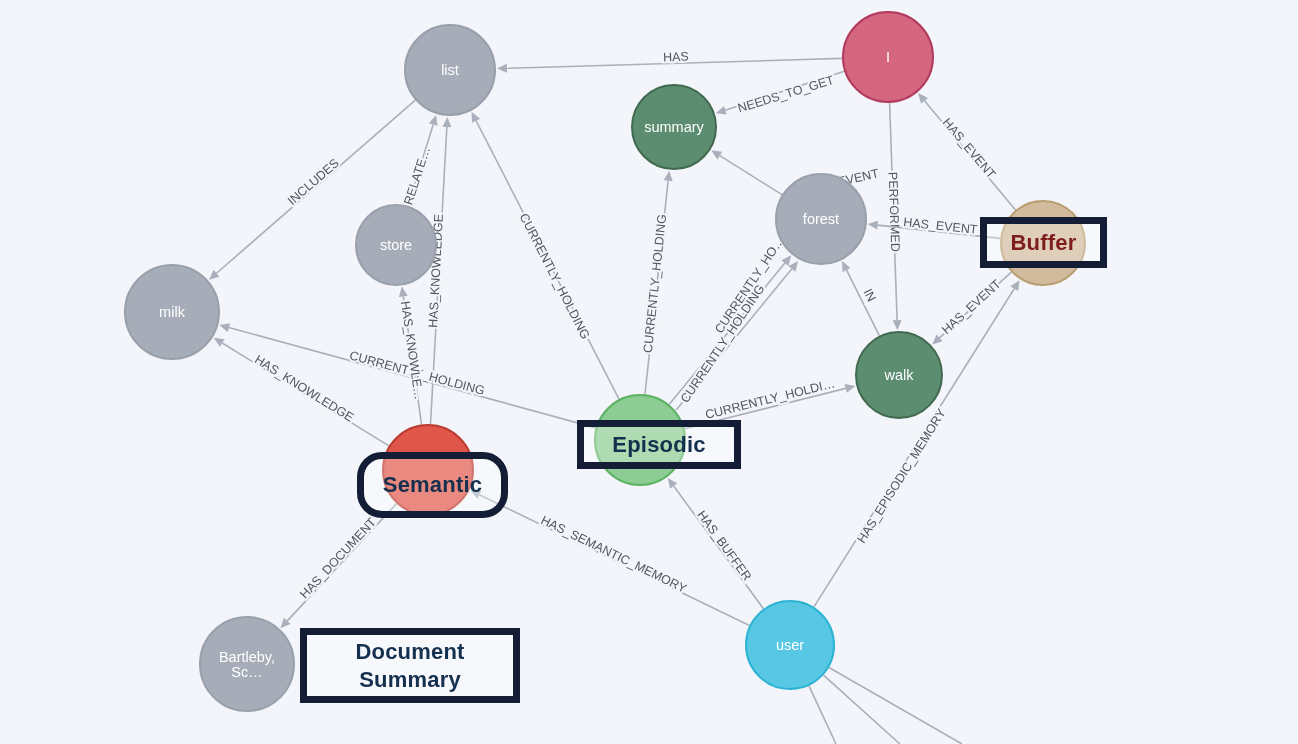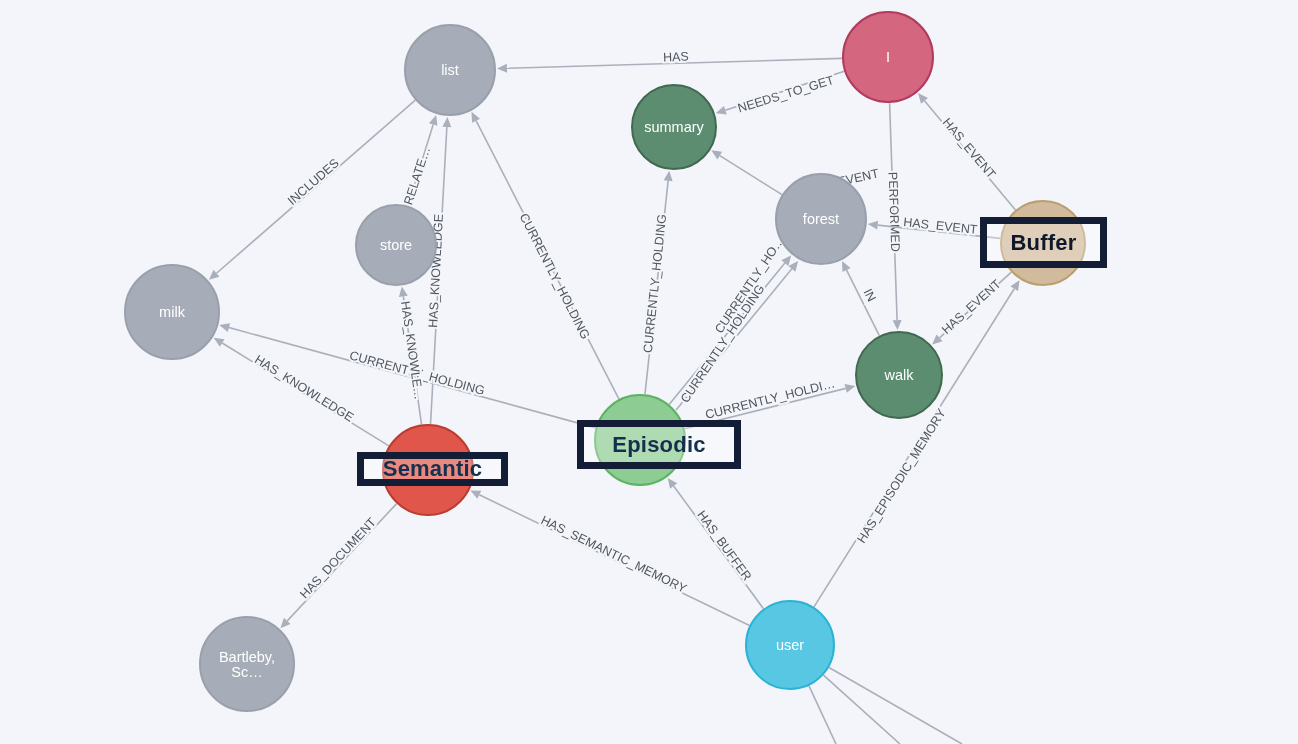--- a/index.html
+++ b/index.html
@@ -181,28 +181,34 @@
       </g>
       <g>
         <circle cx="790" cy="645" r="44" fill="#57c7e3" stroke="#2bb3d4" stroke-width="2"></circle>
         <text text-anchor="middle" fill="#ffffff" font-size="14.5"><tspan x="790" y="650">user</tspan></text>
       </g>
       <g>
         <circle cx="247" cy="664" r="47" fill="#a7adb8" stroke="#99a0ab" stroke-width="2"></circle>
         <text text-anchor="middle" fill="#ffffff" font-size="14.5"><tspan x="247" y="661.5">Bartleby,</tspan><tspan x="247" y="676.5">Sc…</tspan></text>
       </g>
     </svg>
-    <div class="caption-box" style="left: 980px; top: 217px; width: 127px; height: 51px; border-color: rgb(19, 29, 54); color: #0f172a; background: rgba(255, 255, 255, 0.3);">
+    <div class="caption-box" style="left: 980px; top: 217px; width: 127px; height: 51px; border-color: rgb(19, 29, 54); color: #7f1d1d; background: rgba(255, 255, 255, 0.3);">
       <div>
         <div>Buffer</div>
       </div>
     </div>
     <div class="caption-box" style="left: 577px; top: 420px; width: 164px; height: 49px; border-color: rgb(19, 29, 54); color: rgb(20, 48, 78); background: rgba(255, 255, 255, 0.3);">
       <div>
         <div>Episodic</div>
       </div>
     </div>
-    <div class="caption-box" style="left: 357px; top: 452px; width: 151px; height: 34px; border-color: rgb(19, 29, 54); color: rgb(20, 48, 78); background: rgba(255, 255, 255, 0.3);">
+    <div class="caption-box" style="left: 357px; top: 452px; width: 151px; height: 66px; border-color: rgb(19, 29, 54); color: rgb(20, 48, 78); background: rgba(255, 255, 255, 0.3); border-radius: 25px;">
       <div>
         <div>Semantic</div>
+      </div>
+    </div>
+    <div class="caption-box" style="left: 300px; top: 628px; width: 220px; height: 75px; border-color: rgb(19, 29, 54); color: rgb(20, 48, 78); background: rgba(255, 255, 255, 0.3);">
+      <div>
+        <div>Document</div>
+        <div>Summary</div>
       </div>
     </div>
   </div>
 
 </body></html>

